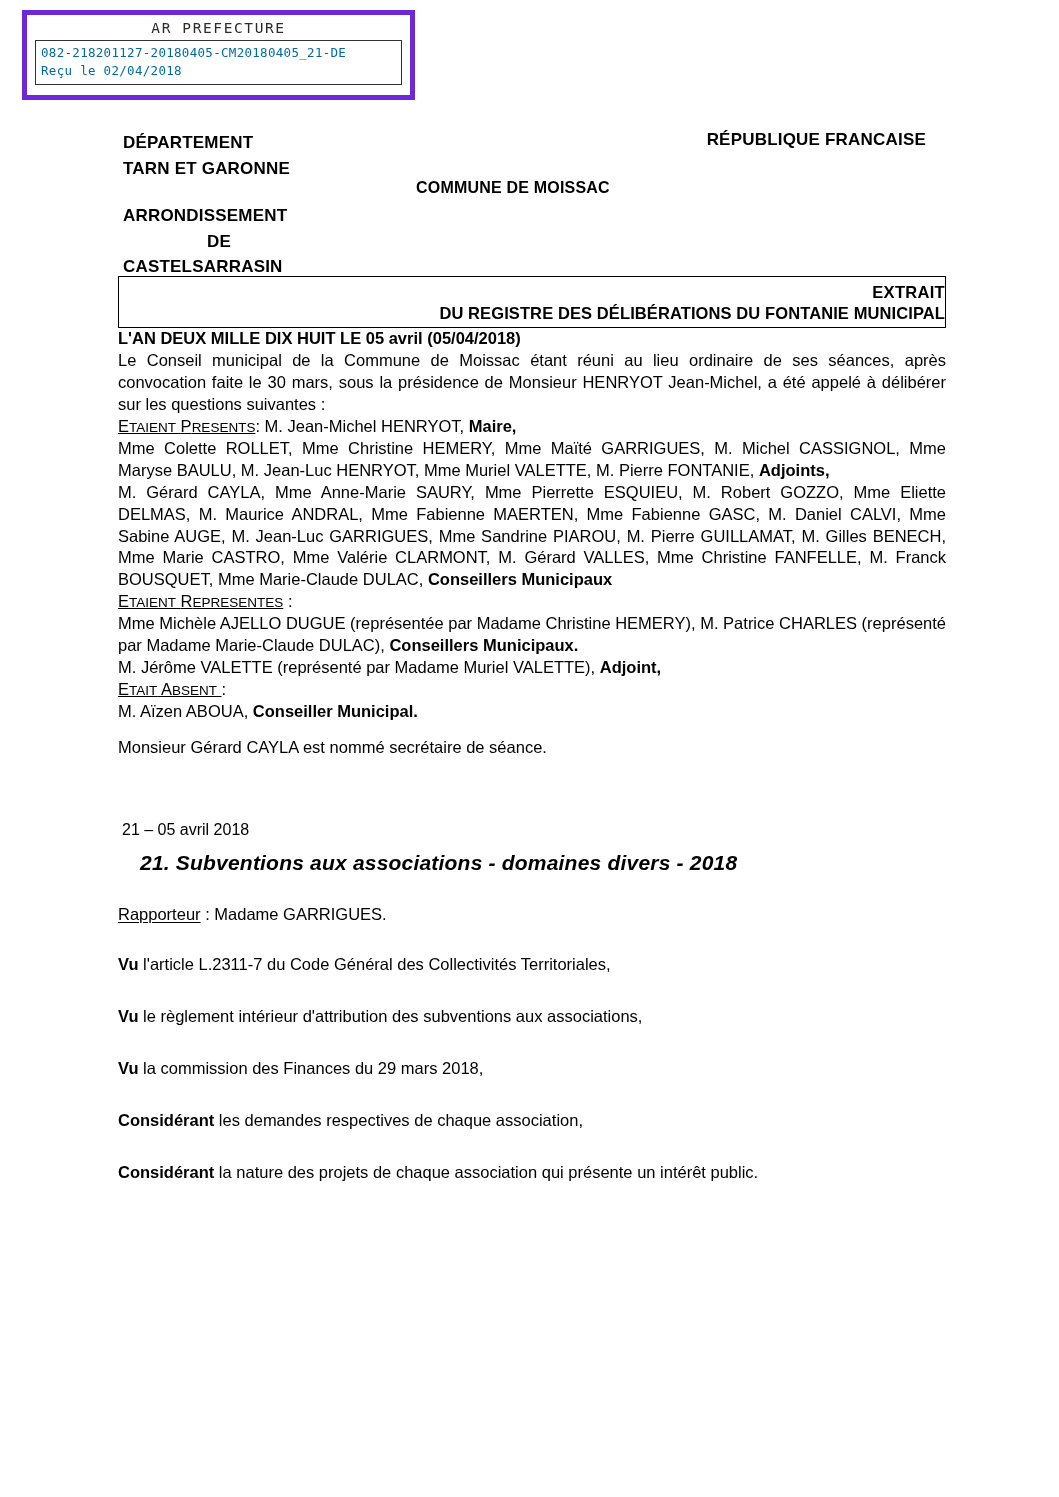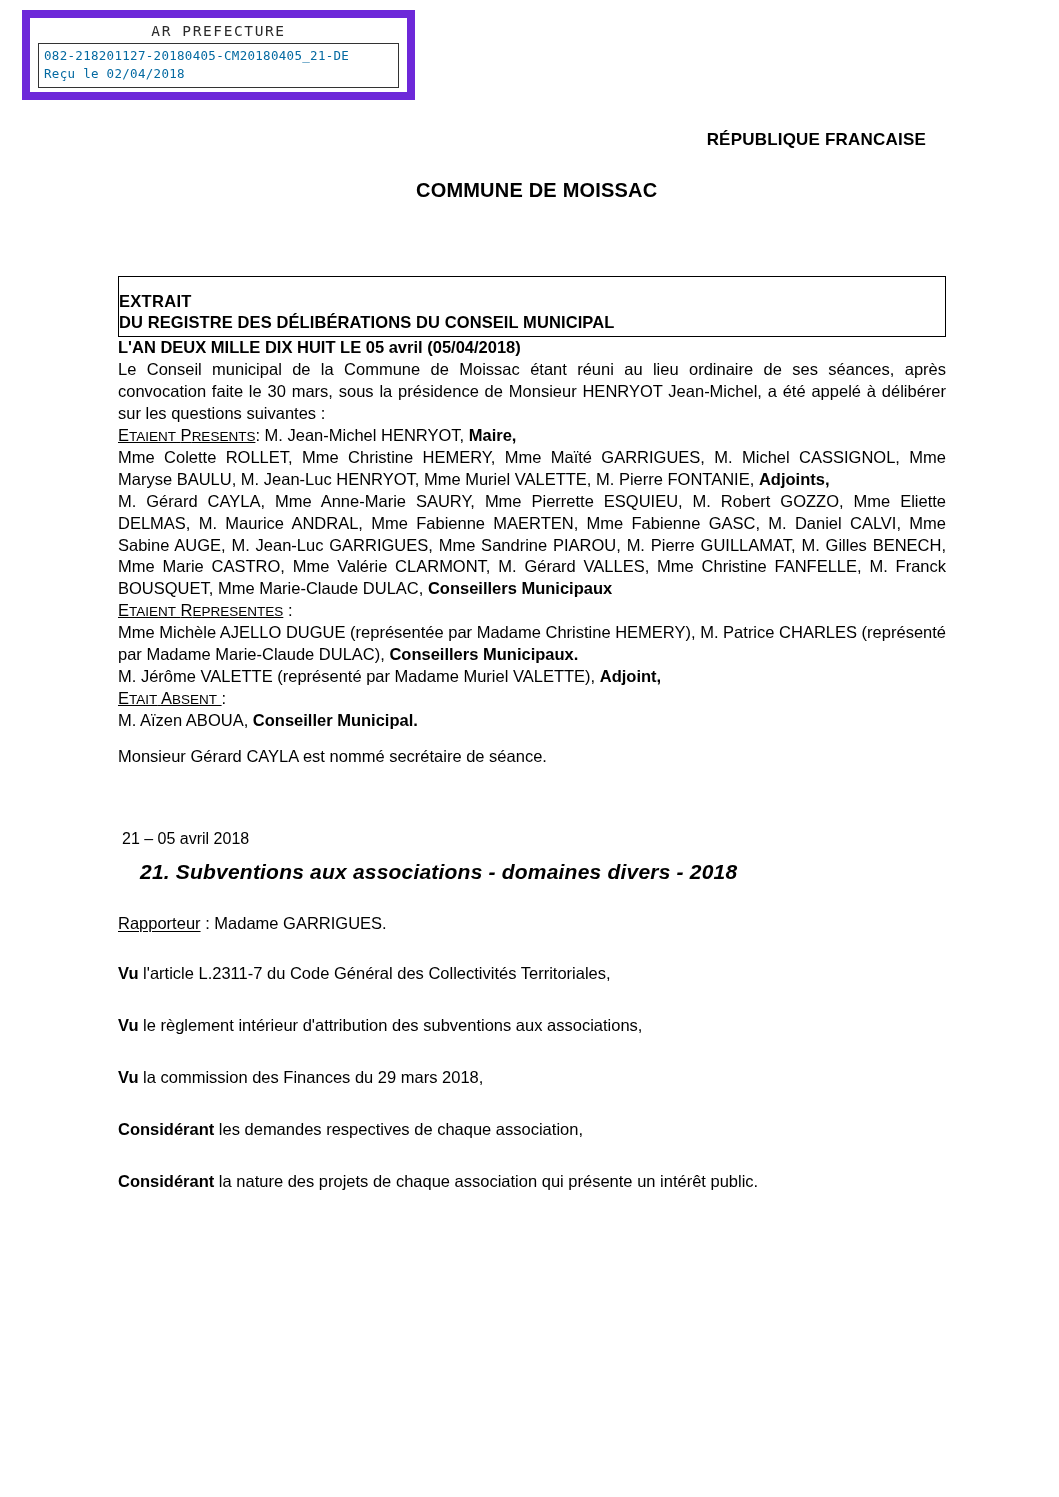--- a/index.html
+++ b/index.html
@@ -16,21 +16,21 @@
     overflow: hidden;
   }
 
   
   .stamp {
     position: absolute;
     left: 22px;
     top: 10px;
     width: 393px;
     height: 90px;
-    border: 8px solid #6d28d9;
+    border: 5px solid #6d28d9;
     box-sizing: border-box;
     background: #ffffff;
   }
   .stamp-title {
     font-family: "DejaVu Sans Mono", monospace;
     font-size: 14.5px;
     letter-spacing: 1.6px;
     text-align: center;
     color: #2b2b2b;
     margin-top: 4px;
@@ -86,30 +86,30 @@
     top: 0;
     font-weight: bold;
     font-size: 17px;
     letter-spacing: 0.2px;
   }
   .mh-center {
     position: absolute;
     left: 298px;
     top: 49px;
     font-weight: bold;
-    font-size: 20px;
+    font-size: 16px;
     letter-spacing: 0.2px;
   }
 
   
   .extrait-box {
     border: 1.5px solid #000000;
     box-sizing: border-box;
-    padding: 14px 0 3px 0;
-    text-align: left;
+    padding: 5px 0 3px 0;
+    text-align: right;
     margin-top: 0px;
   }
   .extrait-line1 {
     font-weight: bold;
     font-size: 16.5px;
     letter-spacing: 0.3px;
     line-height: 1.25;
   }
   .extrait-line2 {
     font-weight: bold;
@@ -178,27 +178,36 @@
   <div class="stamp-title">AR PREFECTURE</div>
   <div class="stamp-inner">
     <div class="stamp-line">082-218201127-20180405-CM20180405_21-DE</div>
     <div class="stamp-line">Reçu le 02/04/2018</div>
   </div>
 </div>
 
 <div class="page">
 
   <div class="masthead">
+    <div class="mh-left">
+      <span class="dept-l1">DÉPARTEMENT</span>
+      <span class="dept-l2">TARN ET GARONNE</span>
+      <span class="arr-block">
+        <span class="arr-l1">ARRONDISSEMENT</span>
+        <span class="arr-l2">DE</span>
+        <span class="arr-l3">CASTELSARRASIN</span>
+      </span>
+    </div>
     <div class="mh-right">RÉPUBLIQUE FRANCAISE</div>
     <div class="mh-center">COMMUNE DE MOISSAC</div>
   </div>
 
   <div class="extrait-box">
     <div class="extrait-line1">EXTRAIT</div>
-    <div class="extrait-line2">DU REGISTRE DES DÉLIBÉRATIONS DU CONSEIL MUNICIPAL</div>
+    <div class="extrait-line2">DU REGISTRE DES DÉLIBÉRATIONS DU FONTANIE MUNICIPAL</div>
   </div>
 
   <p class="lead-line para">L'AN DEUX MILLE DIX HUIT LE 05 avril (05/04/2018)</p>
   <p class="body-txt para">Le Conseil municipal de la Commune de Moissac étant réuni au lieu ordinaire de ses séances, après convocation faite le 30 mars, sous la présidence de Monsieur HENRYOT Jean-Michel, a été appelé à délibérer sur les questions suivantes :</p>
 
   <p class="body-txt para"><span class="sc"><span class="big">E</span><span class="sml">TAIENT</span> <span class="big">P</span><span class="sml">RESENTS</span></span><span>: </span><span>M. Jean-Michel HENRYOT, </span><b>Maire,</b></p>
 
   <p class="body-txt para"><span>Mme Colette ROLLET, Mme Christine HEMERY, Mme Maïté GARRIGUES, M. Michel CASSIGNOL, Mme Maryse BAULU, M. Jean-Luc HENRYOT, Mme Muriel VALETTE, M. Pierre FONTANIE, </span><b>Adjoints,</b></p>
 
   <p class="body-txt para"><span>M. Gérard CAYLA, Mme Anne-Marie SAURY, Mme Pierrette ESQUIEU, M. Robert GOZZO, Mme Eliette DELMAS, M. Maurice ANDRAL, Mme Fabienne MAERTEN, Mme Fabienne GASC, M. Daniel CALVI, Mme Sabine AUGE, M. Jean-Luc GARRIGUES, Mme Sandrine PIAROU, M. Pierre GUILLAMAT, M. Gilles BENECH, Mme Marie CASTRO, Mme Valérie CLARMONT, M. Gérard VALLES, Mme Christine FANFELLE, M. Franck BOUSQUET, Mme Marie-Claude DULAC, </span><b>Conseillers Municipaux</b></p>

